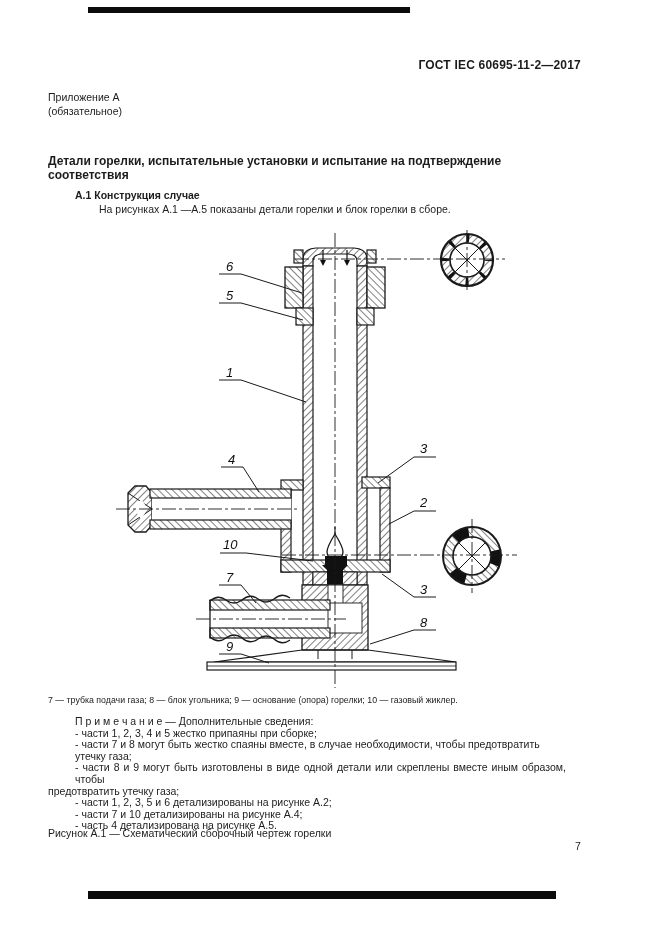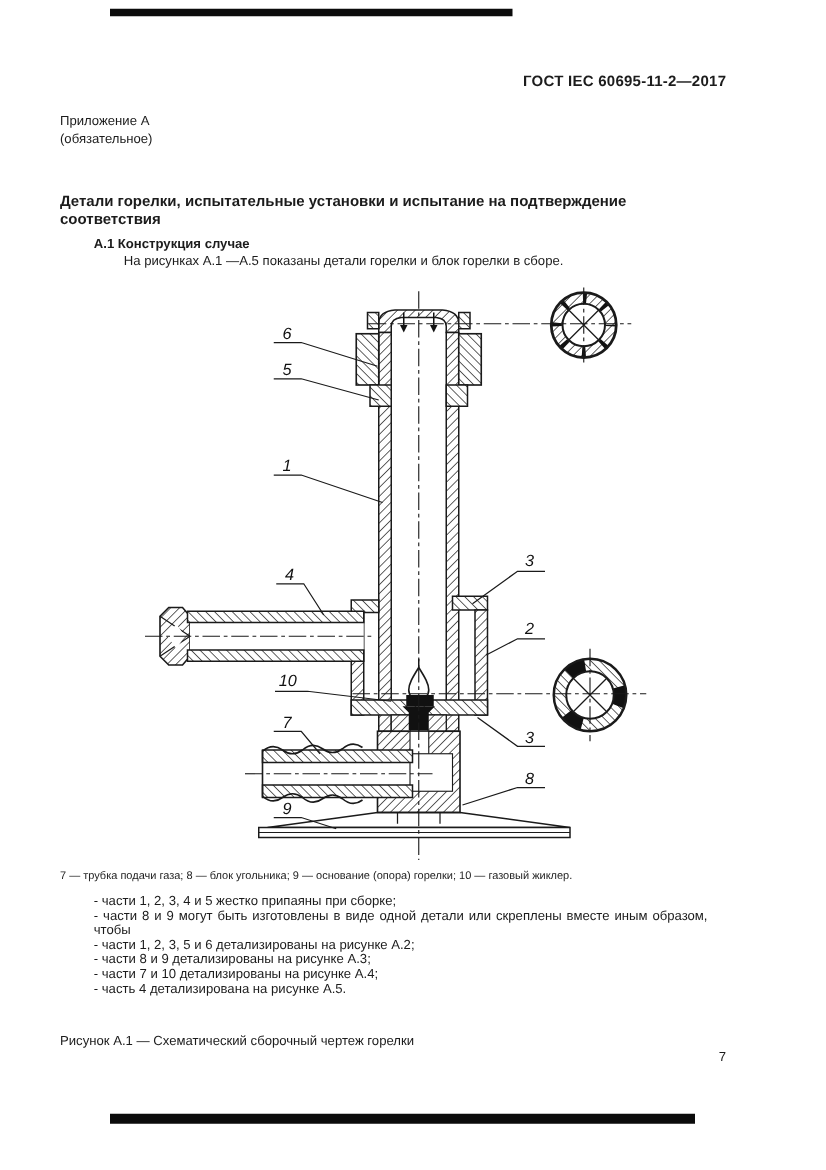--- a/index.html
+++ b/index.html
@@ -178,24 +178,26 @@
   <div class="abs col center appendix">Приложение А</div>
   <div class="abs col center sect-title">Детали горелки, испытательные установки и испытание на подтверждение соответствия</div>
 
   <div class="abs col center appendix2">(обязательное)</div>
   <div class="abs sub-title">А.1  Конструкция случае</div>
   <div class="abs intro">На рисунках А.1 —А.5 показаны детали горелки и блок горелки в сборе.</div>
 
   <div class="abs col center legend legend2">7 — трубка подачи газа; 8 — блок угольника; 9 — основание (опора) горелки; 10 — газовый жиклер.</div>
 
   <div class="abs col notes">
+    <div class="note-ind">П р и м е ч а н и е — Дополнительные сведения:</div>
     <div class="note-ind">- части 1, 2, 3, 4 и 5 жестко припаяны при сборке;</div>
+    <div class="note-ind">-  части 7 и 8 могут быть жестко спаяны вместе, в случае необходимости, чтобы предотвратить утечку газа;</div>
     <div class="note-just">- части 8 и 9 могут быть изготовлены в виде одной детали или скреплены вместе иным образом, чтобы</div>
+    <div>предотвратить утечку газа;</div>
     <div class="note-ind">- части 1, 2, 3, 5 и 6 детализированы на рисунке А.2;</div>
-    <div class="note-ind">- части 8 и 9 детализированы на рисунке А.3;</div>
     <div class="note-ind">- части 7 и 10 детализированы на рисунке А.4;</div>
     <div class="note-ind">- часть 4 детализирована на рисунке А.5.</div>
   </div>
 
   <div class="abs col center fig-caption">Рисунок А.1 — Схематический сборочный чертеж горелки</div>
 
   <div class="abs page-num">7</div>
 </div>
 
 </body></html>

